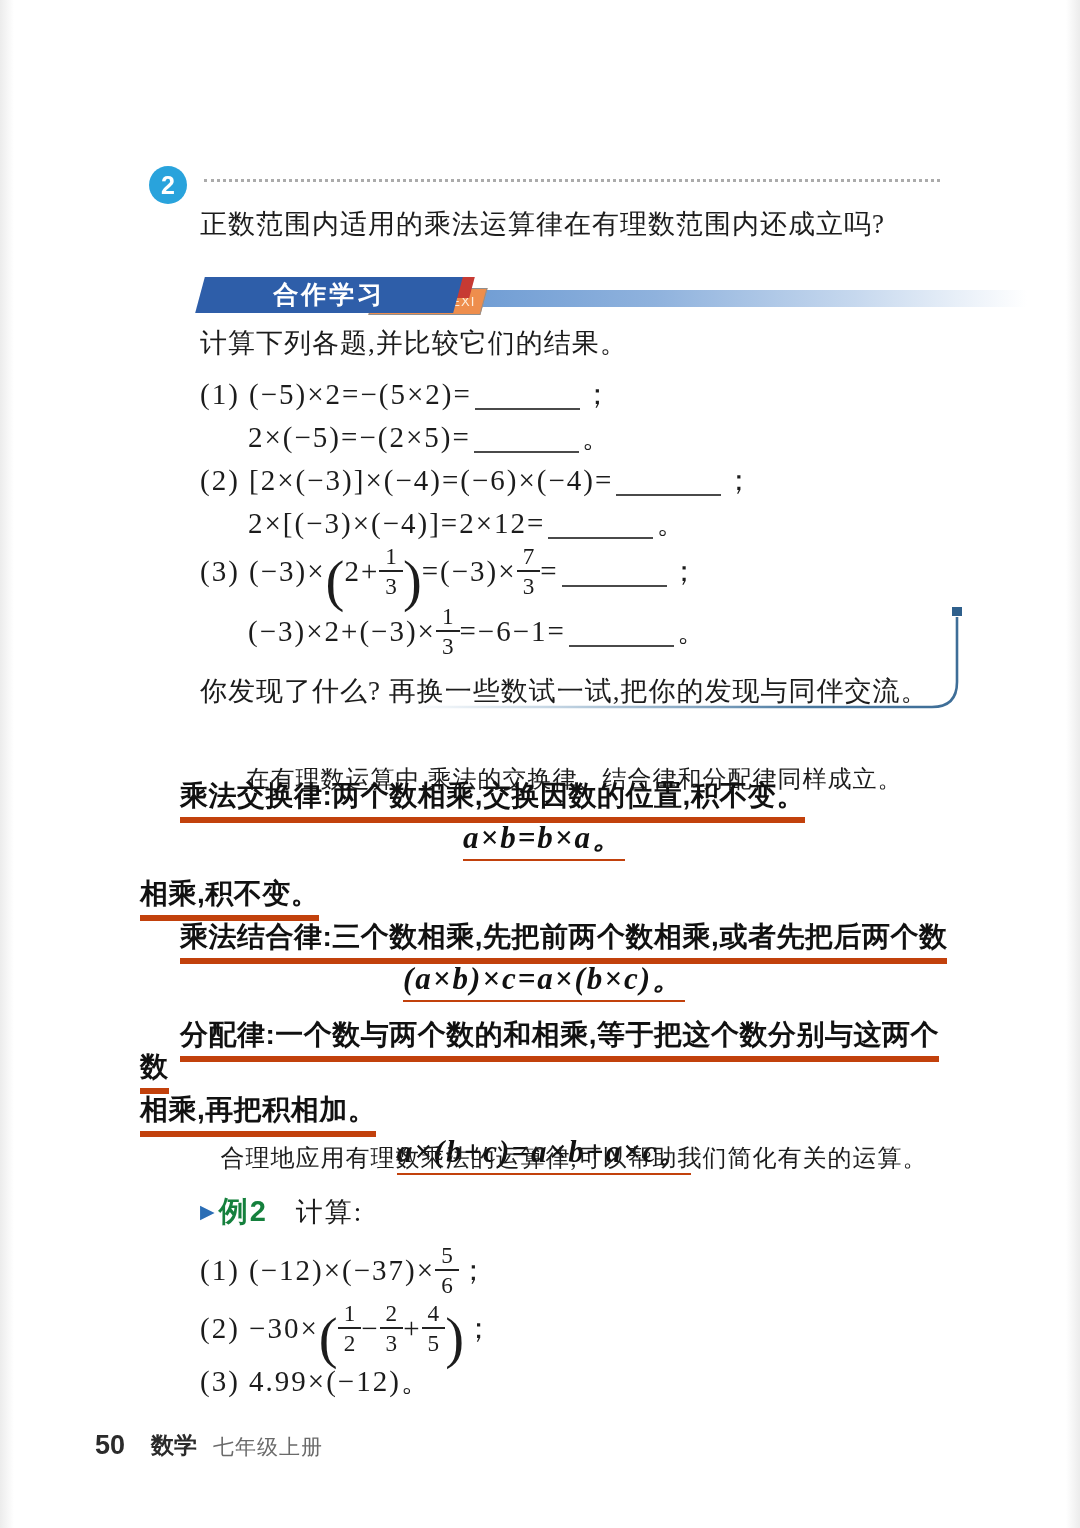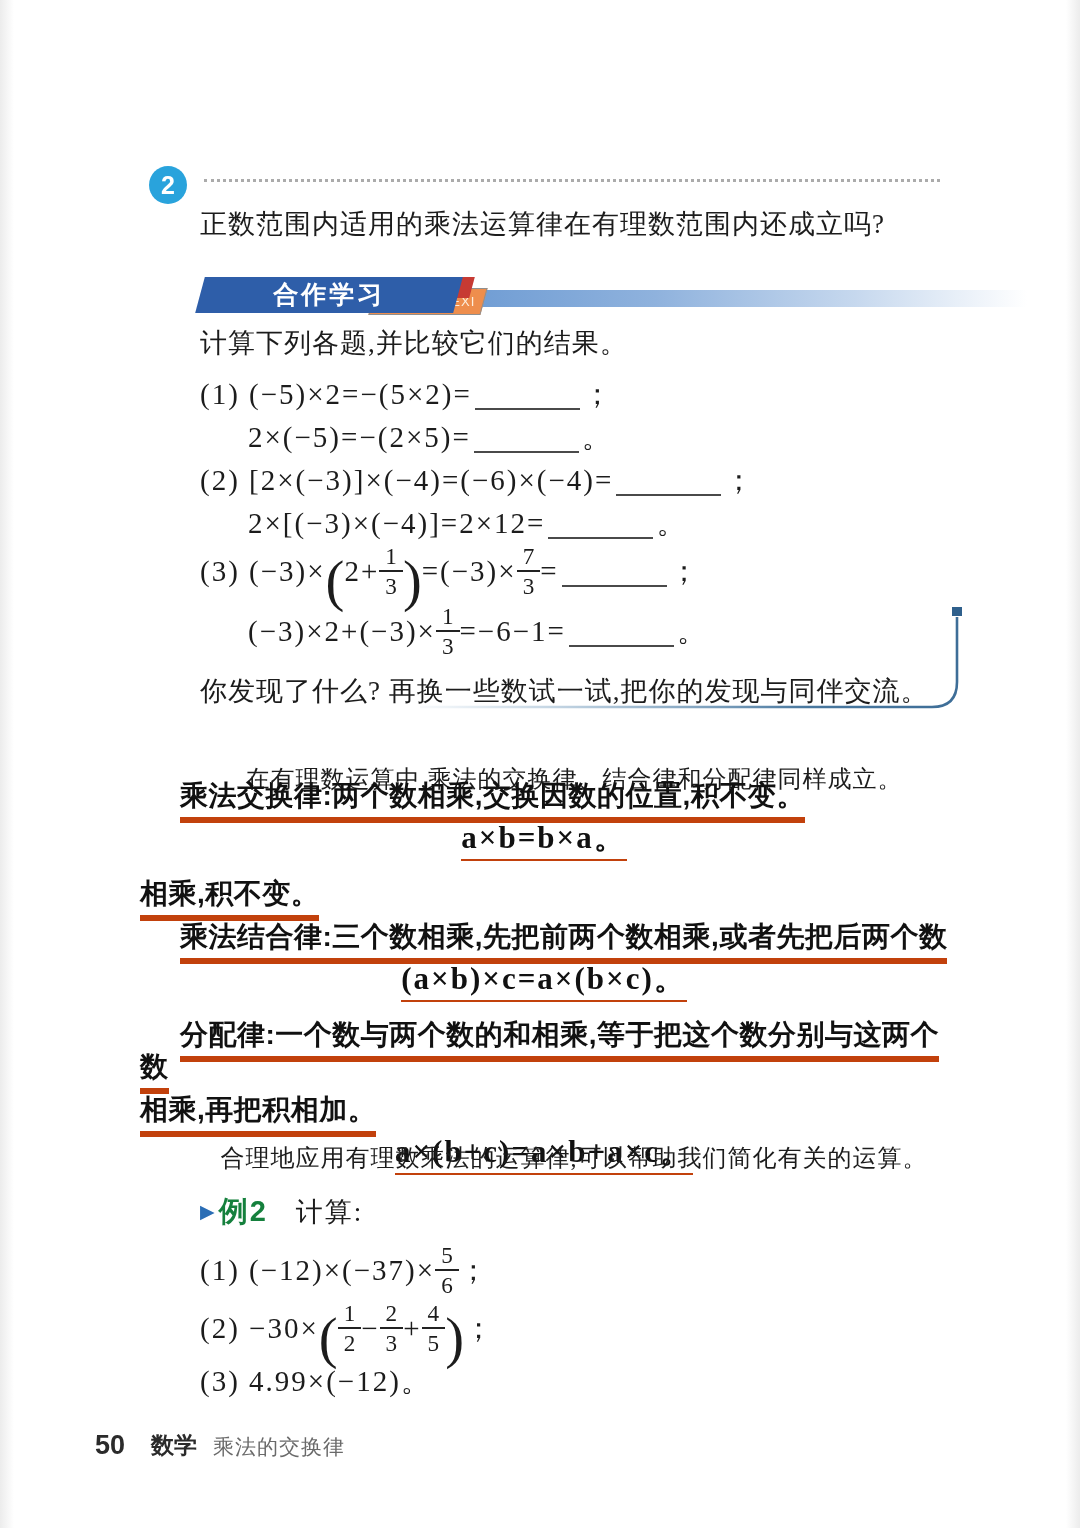--- a/index.html
+++ b/index.html
@@ -90,21 +90,21 @@
 
   
   .laws{position:absolute; left:140px; top:780px; width:808px;
         font-family:"Liberation Sans", sans-serif; font-weight:bold; font-size:28px; color:#111;}
   .lawline{line-height:32px; letter-spacing:0.5px;}
   .lawline.ind{text-indent:40px;}
   .ul-red{border-bottom:6px solid #c2410c; padding-bottom:6px;}
   .lawline + .lawline{margin-top:11px;}
   .formula{
     text-align:center; margin-top:9px; margin-bottom:17px;
-    font-family:"Liberation Serif", serif; font-weight:600;
+    font-family:"Liberation Serif", serif; font-style:italic; font-weight:600;
     font-size:31px; line-height:34px; letter-spacing:2px;
   }
   .formula .ul-red{padding-bottom:4px; border-bottom-width:2.5px; display:inline-block;}
 
   
   .example{position:absolute; left:200px; top:1192px; width:748px;}
   .exhead{margin:0 0 10px 0; font-size:27px;}
   .exmark{color:#2a6db5; font-size:19px; vertical-align:3px; margin-right:4px;}
   .exlabel{color:#15803d; font-family:"Liberation Sans", sans-serif; font-weight:bold;
            font-size:29px; letter-spacing:2px; margin-right:28px;}
@@ -201,15 +201,15 @@
       <span class="exmark">▶</span><span class="exlabel">例2</span><span class="exprompt">计算:</span>
     </div>
     <div class="mline tall"><span class="mtx">(1) (−12)×(−37)×</span><span class="frac"><span class="fnum">5</span><span class="fden">6</span></span><span class="mtx">；</span></div>
     <div class="mline tall"><span class="mtx">(2) −30×</span><span class="bigp">(</span><span class="frac"><span class="fnum">1</span><span class="fden">2</span></span><span class="mtx">−</span><span class="frac"><span class="fnum">2</span><span class="fden">3</span></span><span class="mtx">+</span><span class="frac"><span class="fnum">4</span><span class="fden">5</span></span><span class="bigp">)</span><span class="mtx">；</span></div>
     <div class="mline plain"><span class="mtx">(3) 4.99×(−12)。</span></div>
   </div>
 
   <div class="footer">
     <span class="pgnum">50</span>
     <span class="subject">数学</span>
-    <span class="volume">乘法的交换律</span>
+    <span class="volume">七年级上册</span>
   </div>
 </div>
 
 </body></html>

